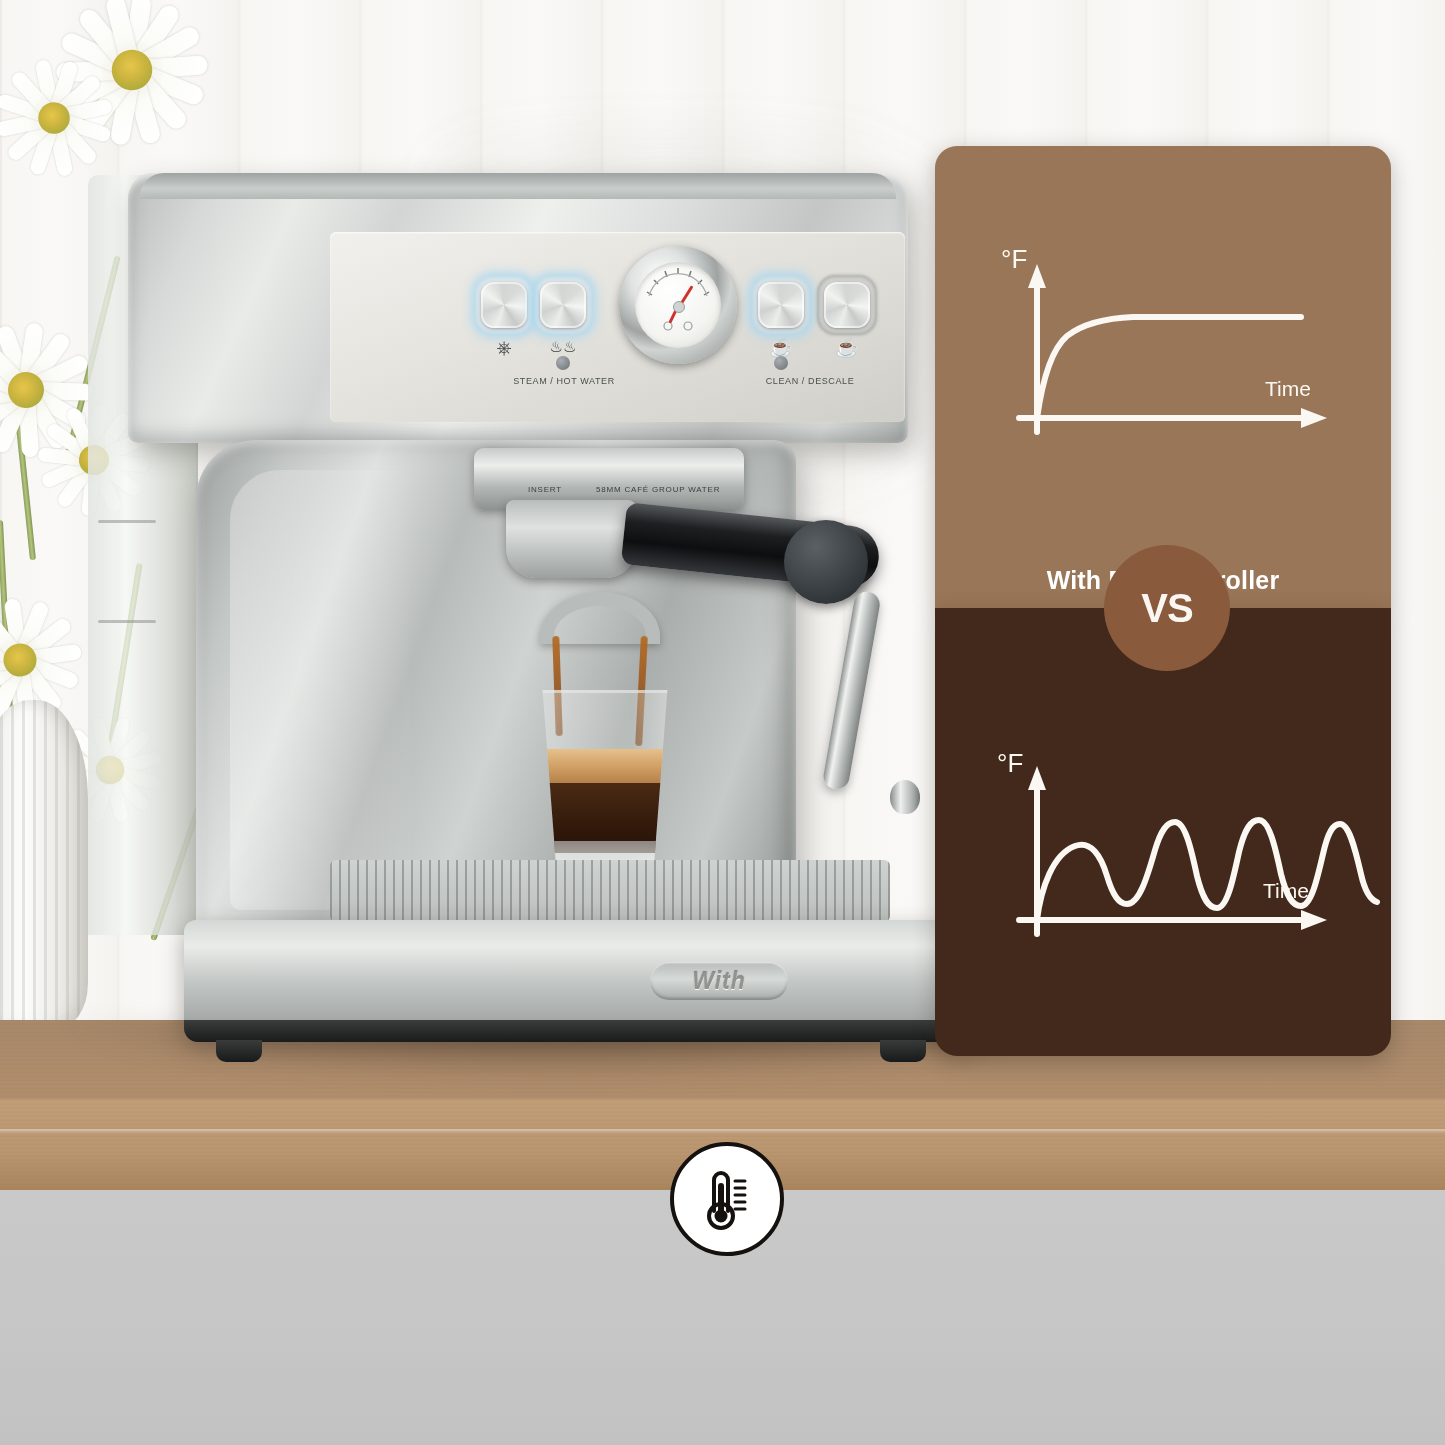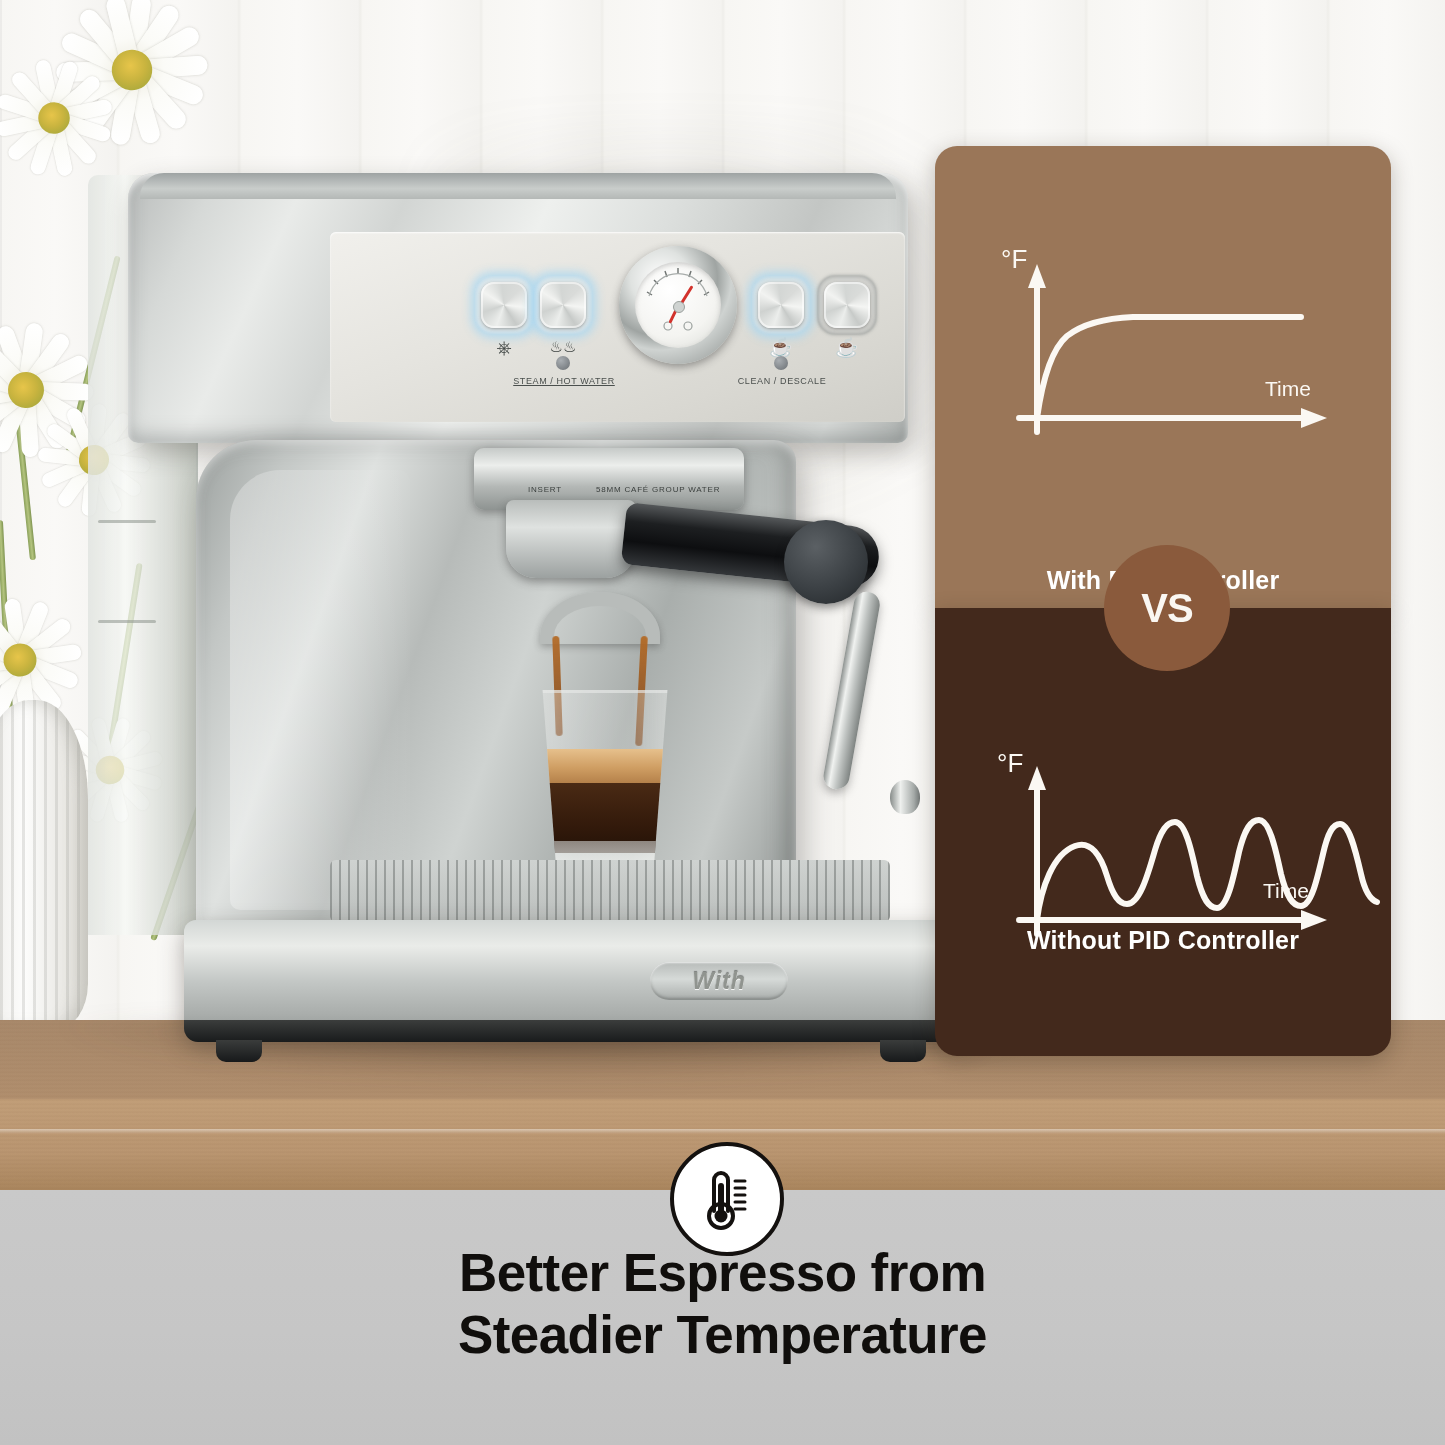--- a/index.html
+++ b/index.html
@@ -646,21 +646,21 @@
       <div class="m-panel-face"></div>
 
       <div class="btn-ring" style="left:475px; top:276px;"></div>
       <div class="btn" style="left:481px; top:282px;"></div>
       <div class="icon-sym" style="left:481px; top:338px; width:46px;">⎈</div>
 
       <div class="btn-ring" style="left:534px; top:276px;"></div>
       <div class="btn" style="left:540px; top:282px;"></div>
       <div class="icon-sym" style="left:540px; top:337px; width:46px; font-size:15px;">♨♨</div>
       <div class="led" style="left:556px; top:356px;"></div>
-      <div class="panel-label" style="left:476px; top:376px; width:176px;text-decoration:underline;">STEAM / HOT WATER</div>
+      <div class="panel-label" style="left:476px; top:376px; width:176px;">STEAM / HOT WATER</div>
 
       <div class="gauge">
         <div class="gauge-face">
           <svg class="gauge-ticks" viewBox="0 0 86 86">
             <g stroke="#6d7270" stroke-width="1.4">
               <line x1="43" y1="6" x2="43" y2="12"></line>
               <line x1="56" y1="9" x2="54" y2="15"></line>
               <line x1="67" y1="18" x2="63" y2="22"></line>
               <line x1="74" y1="30" x2="69" y2="33"></line>
               <line x1="30" y1="9" x2="32" y2="15"></line>
@@ -674,21 +674,21 @@
           <div class="gauge-needle"></div>
           <div class="gauge-needle2"></div>
           <div class="gauge-hub"></div>
         </div>
       </div>
 
       <div class="btn-ring" style="left:752px; top:276px;"></div>
       <div class="btn" style="left:758px; top:282px;"></div>
       <div class="icon-sym" style="left:758px; top:338px; width:46px;">☕</div>
       <div class="led" style="left:774px; top:356px;"></div>
-      <div class="panel-label" style="left:694px; top:376px; width:176px;">CLEAN / DESCALE</div>
+      <div class="panel-label" style="left:722px; top:376px; width:176px;">CLEAN / DESCALE</div>
 
       <div class="btn-ring dark" style="left:818px; top:276px;"></div>
       <div class="btn" style="left:824px; top:282px;"></div>
       <div class="icon-sym" style="left:824px; top:338px; width:46px;">☕</div>
 
       <div class="m-body"></div>
       <div class="m-body-sheen"></div>
 
       <div class="grouphead"></div>
       <div class="gh-text" style="left:528px; top:485px;">INSERT</div>
@@ -759,21 +759,20 @@
                C268,162 274,170 282,170
                C292,170 298,142 304,114
                C310,90 316,82 324,82
                C334,82 340,108 346,136
                C352,160 358,168 366,168
                C376,168 382,142 388,116
                C393,94 398,86 405,86
                C414,86 420,110 426,136
                C430,154 436,162 442,164" fill="none" stroke="#fbf8f3" stroke-width="6" stroke-linecap="round" stroke-linejoin="round"></path>
     </svg>
-    <div class="chart-caption" style="left:0; top:318px;">Without PID Controller</div>
   </div>
 
   <div class="vs-badge" style="background: rgb(138, 90, 60);">
     <span class="vs-text">VS</span>
   </div>
 
   <div class="banner"></div>
 
   <div class="thermo-badge">
     <svg width="58" height="64" viewBox="0 0 58 64">
@@ -788,18 +787,14 @@
       <g stroke="#14110f" stroke-width="3" stroke-linecap="round">
         <line x1="37" y1="14" x2="47" y2="14"></line>
         <line x1="37" y1="21" x2="47" y2="21"></line>
         <line x1="37" y1="28" x2="47" y2="28"></line>
         <line x1="37" y1="35" x2="47" y2="35"></line>
         <line x1="37" y1="42" x2="47" y2="42"></line>
       </g>
     </svg>
   </div>
 
-  <div class="headline">
-    <div>Better Espresso from</div>
-    <div>Steadier Temperature</div>
-  </div>
 
 </div>
 
 </body></html>

